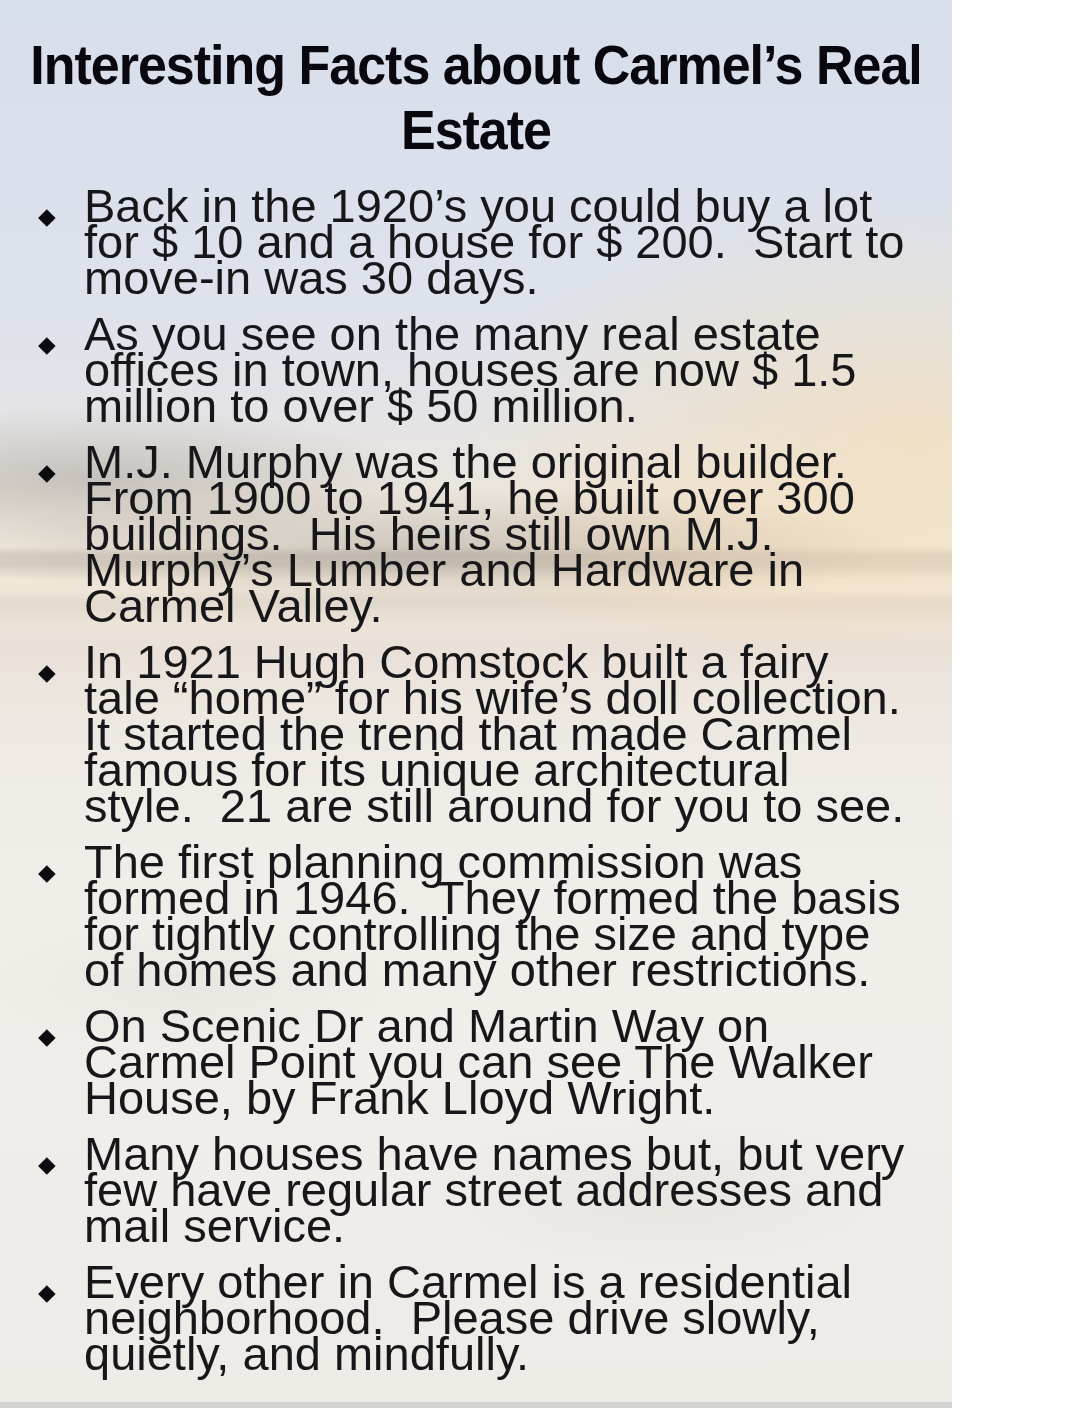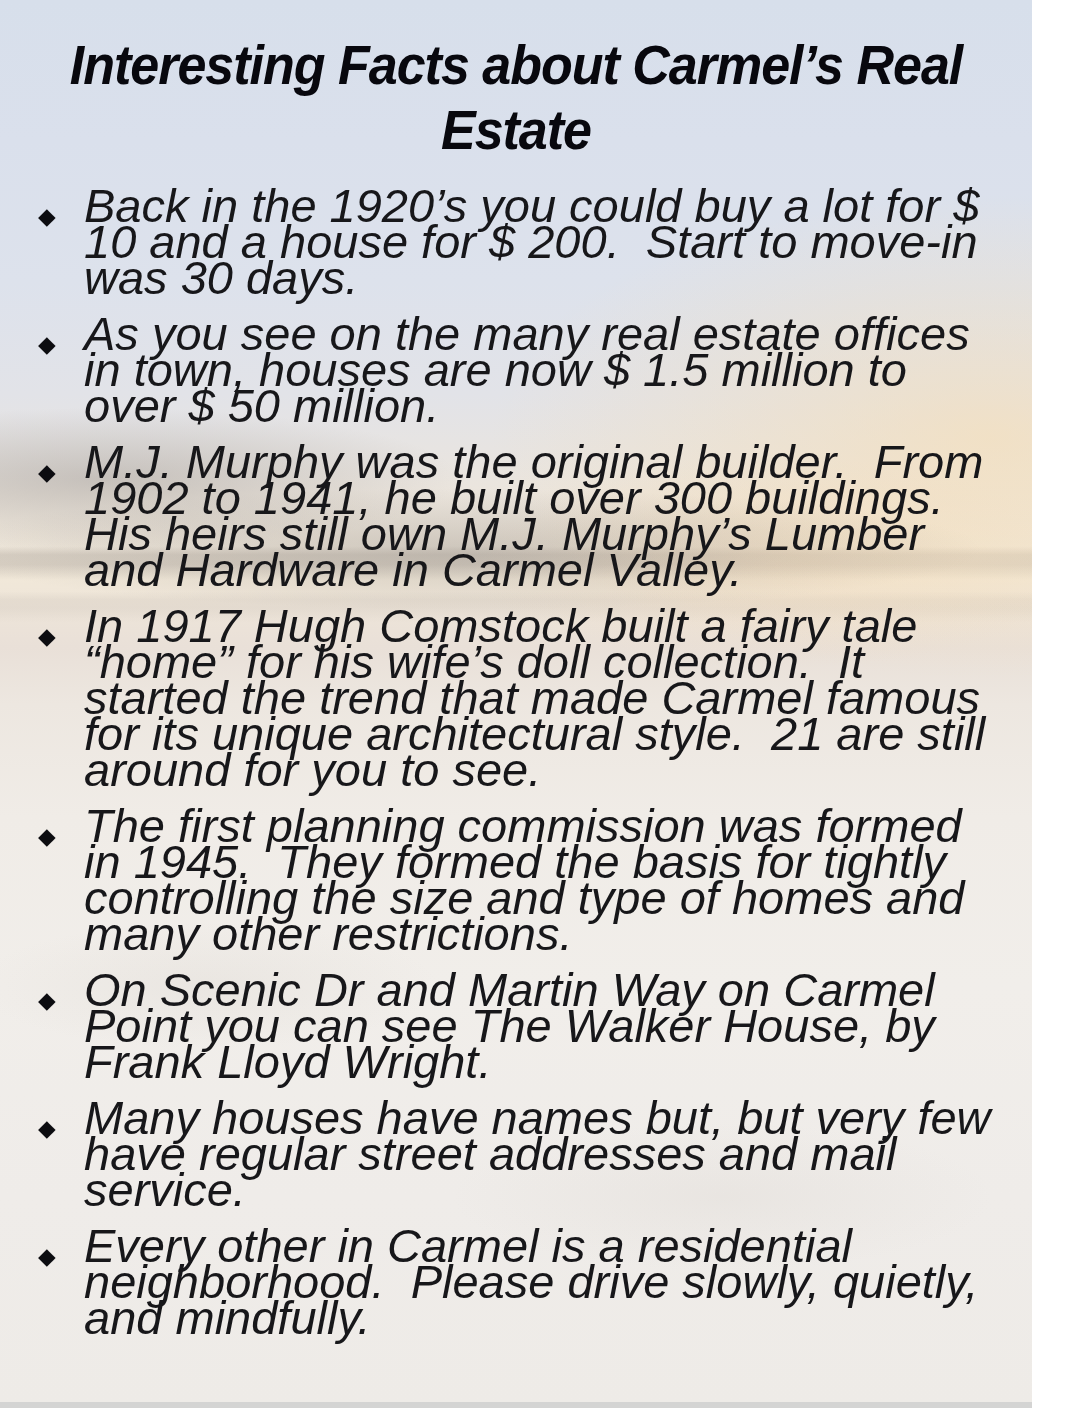--- a/index.html
+++ b/index.html
@@ -2,21 +2,21 @@
 <html><head>
 <meta charset="utf-8">
 <style>
   html, body {
     margin: 0;
     padding: 0;
     font-family: "Liberation Sans", "DejaVu Sans", sans-serif;
   }
   .page {
     position: relative;
-    width: 1032px;
+    width: 952px;
     height: 1408px;
     overflow: hidden;
     color: #141414;
     background:
       
       radial-gradient(48% 7% at 10% 34%, rgba(138,132,128,0.38), rgba(138,132,128,0) 72%),
       radial-gradient(70% 6% at 45% 39%, rgba(118,112,108,0.28), rgba(118,112,108,0) 72%),
       
       radial-gradient(62% 22% at 96% 31%, rgba(248,222,178,0.60), rgba(248,222,178,0) 78%),
       radial-gradient(40% 10% at 75% 40%, rgba(240,214,182,0.35), rgba(240,214,182,0) 75%),
@@ -24,21 +24,20 @@
       linear-gradient(180deg, rgba(0,0,0,0) 38.8%, rgba(115,106,100,0.20) 39.4%, rgba(115,106,100,0.20) 40.1%, rgba(0,0,0,0) 41.2%),
       linear-gradient(180deg, rgba(0,0,0,0) 42.0%, rgba(140,132,126,0.10) 42.6%, rgba(140,132,126,0.10) 43.2%, rgba(0,0,0,0) 44.2%),
       
       radial-gradient(30% 6% at 20% 70%, rgba(205,198,190,0.20), rgba(205,198,190,0) 75%),
       radial-gradient(35% 7% at 70% 85%, rgba(205,198,190,0.18), rgba(205,198,190,0) 75%),
       
       linear-gradient(180deg,
         #d7dfeb 0%, #dae0ec 10%, #dde2ec 20%, #e2e3e8 28%,
         #ebe5dd 35%, #f1e8d9 41%, #e9e0d8 46%, #ede7e0 50%,
         #f0ece7 58%, #f1eeea 70%, #efece9 85%, #eeebe7 100%);
-    font-style: italic;
   }
   .page::after {
     content: "";
     position: absolute;
     left: 0; right: 0; bottom: 0;
     height: 6px;
     background: rgba(162,168,176,0.35);
   }
   .title {
     padding-top: 30px;
@@ -88,29 +87,29 @@
     <li class="fact">
       <span class="bullet">◆</span>
       <span class="fact-text">Back in the 1920’s you could buy a lot for $ 10 and a house for $ 200.  Start to move-in was 30 days.</span>
     </li>
     <li class="fact">
       <span class="bullet">◆</span>
       <span class="fact-text">As you see on the many real estate offices in town, houses are now $ 1.5 million to over $ 50 million.</span>
     </li>
     <li class="fact">
       <span class="bullet">◆</span>
-      <span class="fact-text">M.J. Murphy was the original builder.  From 1902 to 1941, he built over 300 buildings.  His heirs still own M.J. Murphy’s Lumber and Hardware in Carmel Valley.</span>
+      <span class="fact-text">M.J. Murphy was the original builder.  From 1900 to 1941, he built over 300 buildings.  His heirs still own M.J. Murphy’s Lumber and Hardware in Carmel Valley.</span>
     </li>
     <li class="fact">
       <span class="bullet">◆</span>
-      <span class="fact-text">In 1917 Hugh Comstock built a fairy tale “home” for his wife’s doll collection.  It started the trend that made Carmel famous for its unique architectural style.  21 are still around for you to see.</span>
+      <span class="fact-text">In 1921 Hugh Comstock built a fairy tale “home” for his wife’s doll collection.  It started the trend that made Carmel famous for its unique architectural style.  21 are still around for you to see.</span>
     </li>
     <li class="fact">
       <span class="bullet">◆</span>
-      <span class="fact-text">The first planning commission was formed in 1945.  They formed the basis for tightly controlling the size and type of homes and many other restrictions.</span>
+      <span class="fact-text">The first planning commission was formed in 1946.  They formed the basis for tightly controlling the size and type of homes and many other restrictions.</span>
     </li>
     <li class="fact">
       <span class="bullet">◆</span>
       <span class="fact-text">On Scenic Dr and Martin Way on Carmel Point you can see The Walker House, by Frank Lloyd Wright.</span>
     </li>
     <li class="fact">
       <span class="bullet">◆</span>
       <span class="fact-text">Many houses have names but, but very few have regular street addresses and mail service.</span>
     </li>
     <li class="fact">

